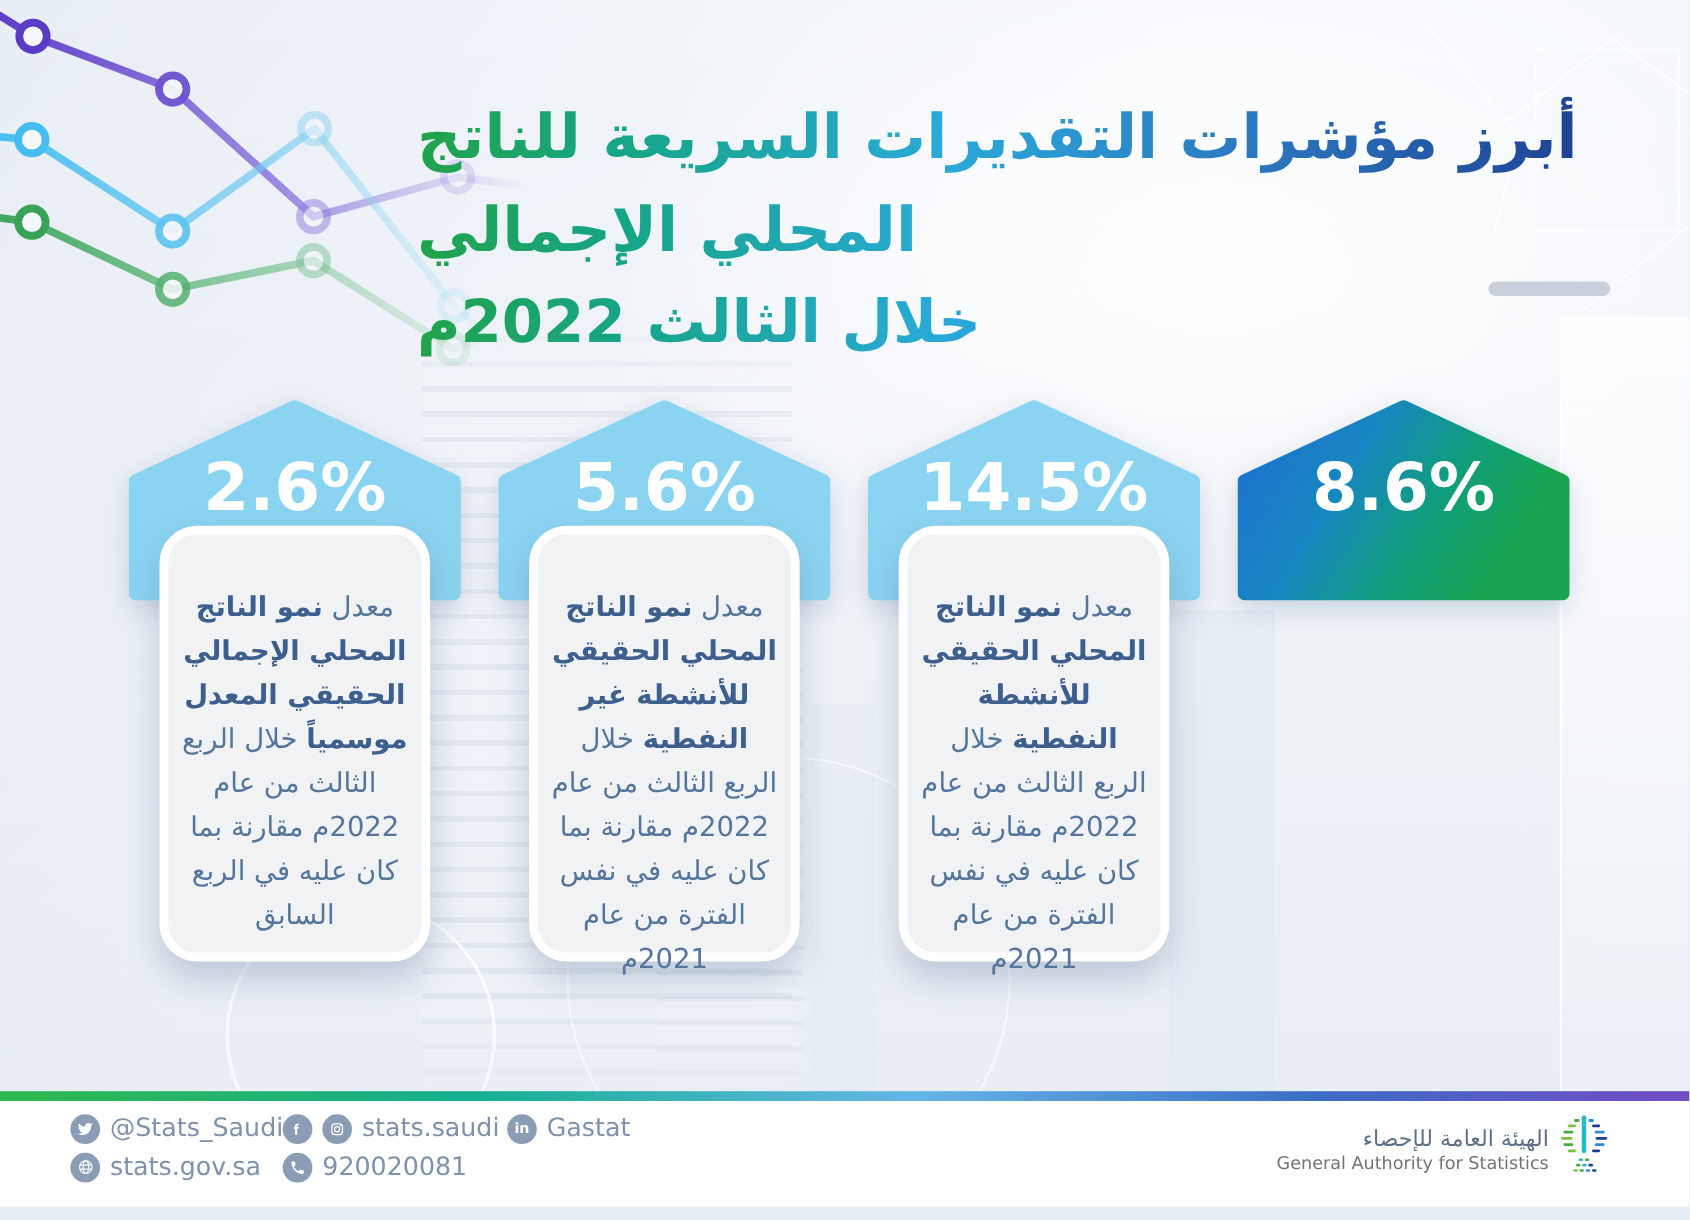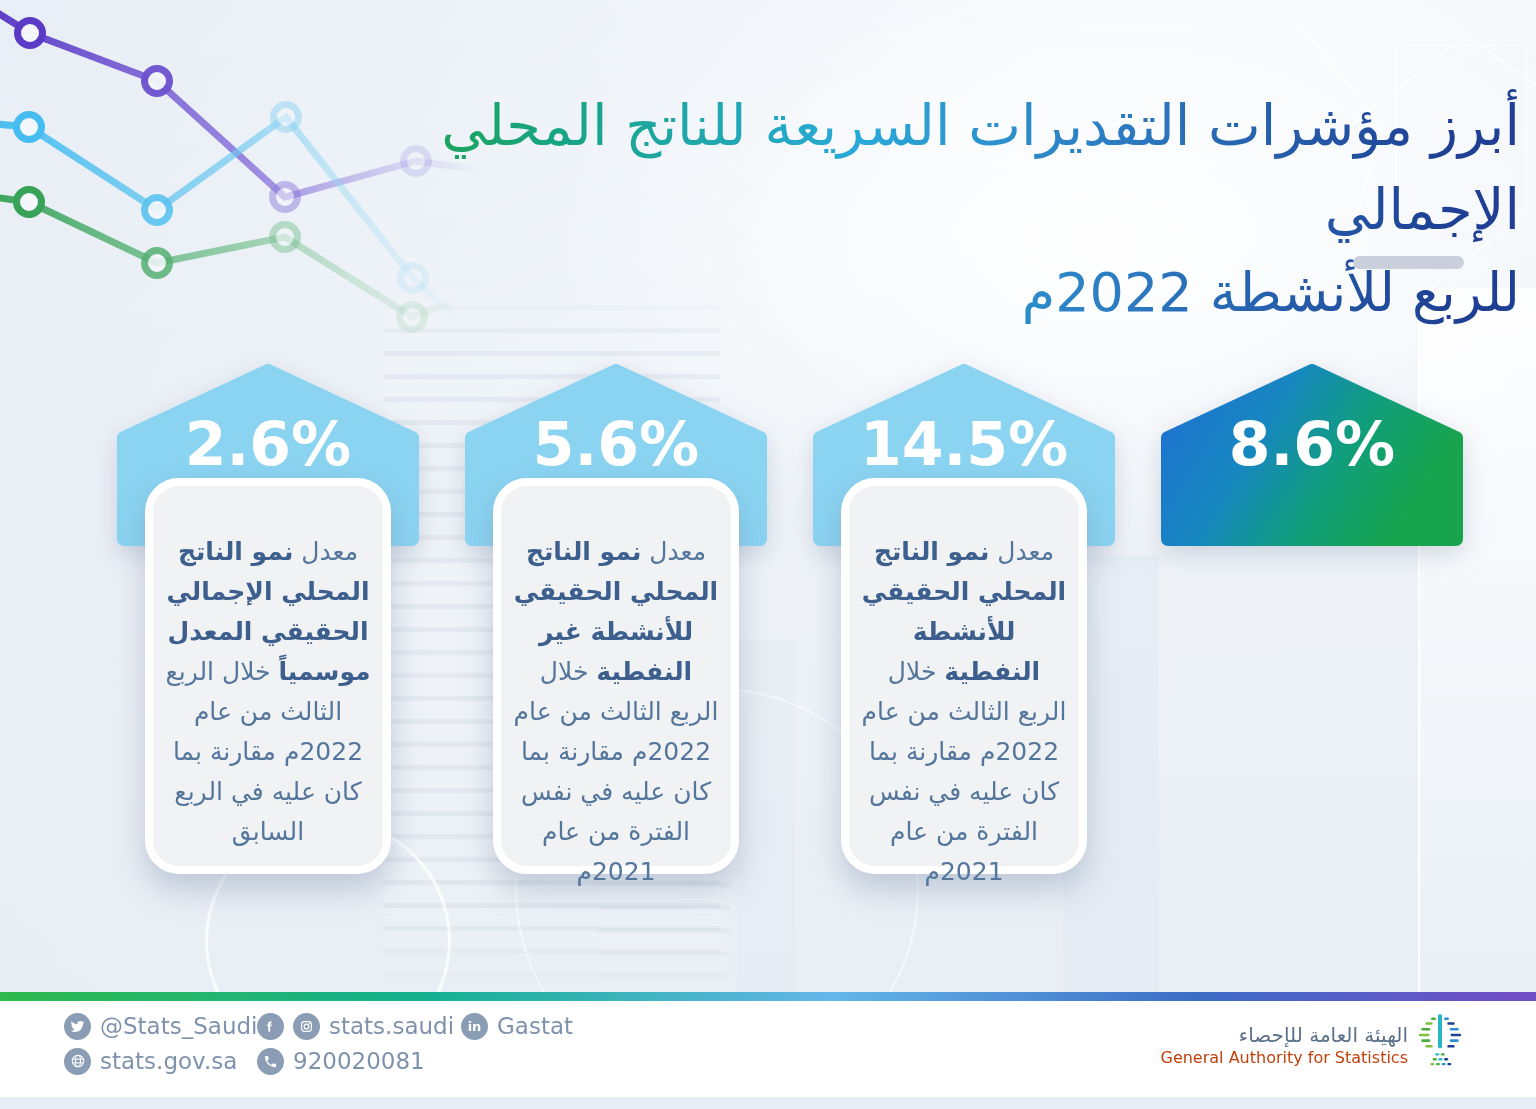--- a/index.html
+++ b/index.html
@@ -25,32 +25,32 @@
   .coin2{left:598px;top:560px;width:132px;height:440px;opacity:.5;}
   .ring{position:absolute;z-index:1;border-radius:50%;}
   .ring1{left:205px;top:818px;width:240px;height:240px;border:3px solid rgba(255,255,255,.75);}
   .ring2{left:515px;top:688px;width:400px;height:400px;border:2px solid rgba(255,255,255,.55);}
   .deco,.mesh{position:absolute;z-index:2;}
   .deco{left:0;top:0;}
   .mesh{right:0;top:0;}
 
   
   .title{position:absolute;z-index:4;top:84px;right:16px;width:1141px;
-         text-align:right;direction:rtl;font-weight:400;color:#2a5fae;}
+         text-align:left;direction:rtl;font-weight:700;color:#2a5fae;}
   @supports (-webkit-background-clip: text){
     .title{background:linear-gradient(90deg,#22a34a 0%,#16a585 16%,#2aa9d9 42%,#2c79c0 66%,#1e3f93 94%);
            -webkit-background-clip:text;background-clip:text;-webkit-text-fill-color:transparent;}
   }
   .t1{font-size:56px;line-height:84px;}
   .t2{font-size:54px;line-height:82px;}
   .title-pill{position:absolute;z-index:4;left:1353px;top:256px;width:111px;height:13px;
               border-radius:7px;background:#c9cfdb;}
 
   
-  .cards{position:absolute;z-index:5;left:117px;top:362px;width:1313px;display:flex;gap:46px;}
+  .cards{position:absolute;z-index:5;left:117px;top:362px;width:1313px;display:flex;gap:34px;}
   .col{position:relative;width:302px;}
   .arrow{position:relative;width:302px;height:184px;filter:drop-shadow(0 8px 12px rgba(110,130,160,.28));}
   .arrow svg{display:block;}
   .pct{position:absolute;top:50px;left:0;width:100%;text-align:center;direction:ltr;
        font-size:60px;line-height:64px;font-weight:700;color:#ffffff;}
   .cardbody{position:relative;z-index:2;box-sizing:border-box;width:246px;height:396px;
             margin:-68px auto 0 auto;background:#f1f2f4;border:8px solid #ffffff;border-radius:34px;
             box-shadow:0 16px 30px rgba(110,130,160,.35);
             padding:46px 12px 18px 12px;text-align:center;direction:rtl;
             font-size:25px;line-height:40px;color:#54759c;}
@@ -65,21 +65,21 @@
   .sc{position:absolute;top:11px;display:flex;flex-direction:column;gap:7px;}
   .sc1{left:64px;} .sc2{left:257px;} .sc3{left:461px;align-items:flex-end;}
   .srow{display:flex;align-items:center;gap:9px;height:28px;}
   .ic{width:27px;height:27px;border-radius:50%;background:#8b9cb5;display:flex;
       align-items:center;justify-content:center;flex:0 0 27px;}
   .ic span{color:#fff;font-weight:700;font-size:13px;line-height:13px;font-family:"DejaVu Sans",sans-serif;}
   .slabel{font-size:23px;color:#7e92ac;white-space:nowrap;}
   .logo{position:absolute;right:70px;top:8px;display:flex;align-items:center;gap:6px;}
   .logo-text{text-align:right;direction:rtl;}
   .la{font-size:20px;color:#5c7089;letter-spacing:2px;line-height:26px;}
-  .le{font-size:16px;color:#c2410c;direction:ltr;line-height:20px;}
+  .le{font-size:16px;color:#737373;direction:ltr;line-height:20px;}
 </style>
 </head>
 <body>
 
 <div class="stage">
 
   <div class="bg-grad"></div>
   <div class="building b1"></div>
   <div class="building b2"></div>
   <div class="building b3"></div>
@@ -132,21 +132,21 @@
     <g fill="none" stroke="rgba(255,255,255,.7)" stroke-width="2">
       <polyline points="230,130 350,35 420,85"></polyline>
       <polyline points="300,300 420,205"></polyline>
       <polyline points="180,20 265,125 240,220"></polyline>
       <rect x="280" y="45" width="130" height="165" stroke="rgba(255,255,255,.55)"></rect>
     </g>
   </svg>
 
   <header class="title">
     <div class="t1">أبرز مؤشرات التقديرات السريعة للناتج المحلي الإجمالي</div>
-    <div class="t2">للربع للأنشطة 2022م</div>
+    <div class="t2">خلال الثالث 2022م</div>
   </header>
   <div class="title-pill"></div>
 
   <main class="cards">
 
     <section class="col">
       <div class="arrow">
         <svg width="302" height="184" viewBox="0 0 302 184">
           <polygon points="151,9 295,76 295,177 7,177 7,76" fill="#8AD3F1" stroke="#8AD3F1" stroke-width="14" stroke-linejoin="round"></polygon>
         </svg>

